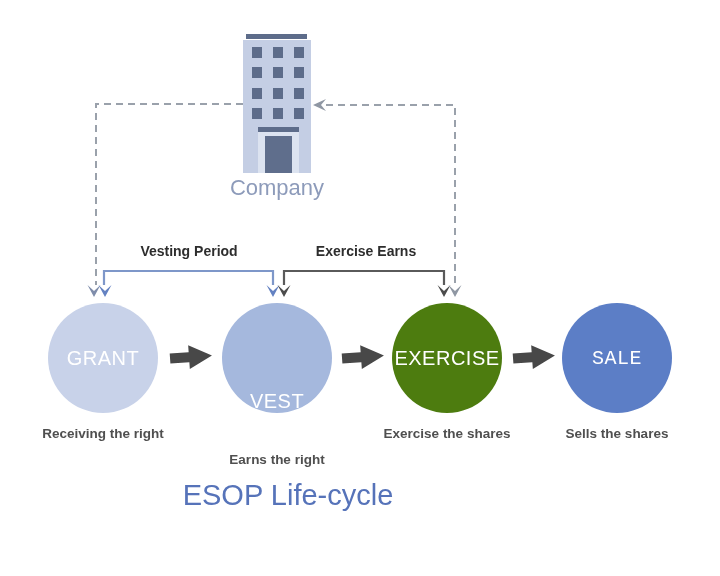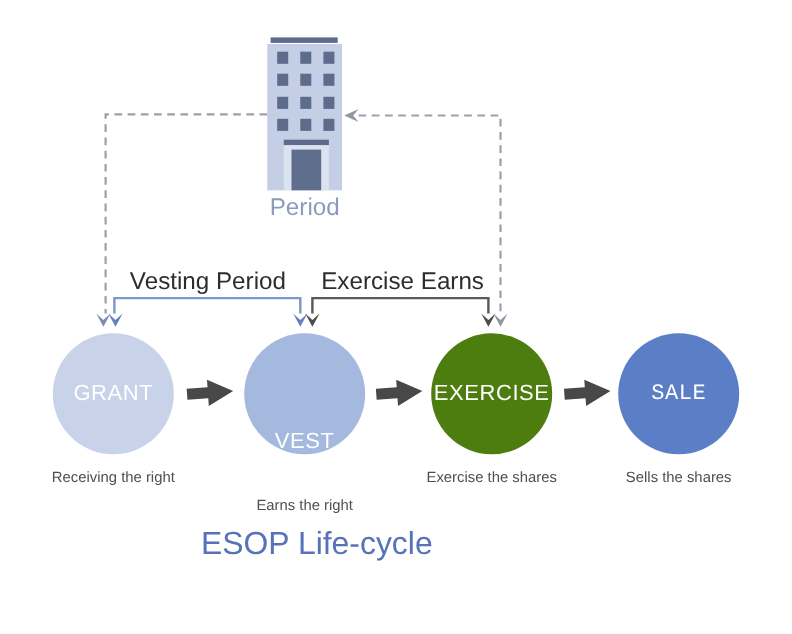--- a/index.html
+++ b/index.html
@@ -18,32 +18,32 @@
     justify-content:space-between;align-content:space-between;}
   .bld-windows i{background:#5d6c8a;display:block;}
   .bld-lintel{position:absolute;left:15px;top:87px;width:41px;height:5px;background:#5d6c8a;}
   .bld-doorframe{position:absolute;left:15px;top:92px;width:41px;height:41px;background:#dce3f0;}
   .bld-door{position:absolute;left:7px;top:4px;width:27px;height:37px;background:#5f6e8c;}
 
   .company-label{position:absolute;left:177px;top:175px;width:200px;text-align:center;
     font-size:22px;color:#8d9bba;}
 
   .period-label{position:absolute;top:243px;width:180px;text-align:center;
-    font-size:22px;font-weight:normal;color:#2d2d2d;}
+    font-size:14px;font-weight:bold;color:#2d2d2d;}
   .vesting{left:99px;}
   .exercise{left:276px;}
 
   .circle{position:absolute;top:303px;width:110px;height:110px;border-radius:50%;
     display:flex;align-items:center;justify-content:center;}
   .circle .lbl{color:#ffffff;font-size:20px;letter-spacing:0.5px;}
   .c1{left:48px;}  .c2{left:222px;align-items:flex-end;}  .c3{left:392px;}  .c4{left:562px;}
   .c3 .lbl{font-size:20px;}
 
   .caption{position:absolute;top:426px;width:160px;text-align:center;
-    font-size:13.5px;font-weight:400;color:#4f4f4f;}
+    font-size:13.5px;font-weight:700;color:#4f4f4f;}
   .cap1{left:23px;} .cap2{left:197px;margin-top:26px;} .cap3{left:367px;} .cap4{left:537px;}
 
   .title{position:absolute;left:0;top:479px;width:576px;text-align:center;
     font-size:29px;color:#5673b9;}
 </style>
 </head>
 <body>
 
 <div class="canvas">
 
@@ -95,21 +95,21 @@
           <i></i>
           <i></i>
       </div>
       <div class="bld-lintel"></div>
       <div class="bld-doorframe">
         <div class="bld-door"></div>
       </div>
     </div>
   </div>
 
-  <div class="company-label">Period</div>
+  <div class="company-label">Company</div>
 
   <div class="period-label vesting">Vesting Period</div>
   <div class="period-label exercise">Exercise Earns</div>
 
   <div class="circle c1" style="background: rgb(200, 210, 233);">
     <span class="lbl">GRANT</span>
   </div>
   <div class="circle c2" style="background: rgb(165, 184, 221);">
     <span class="lbl">VEST</span>
   </div>

